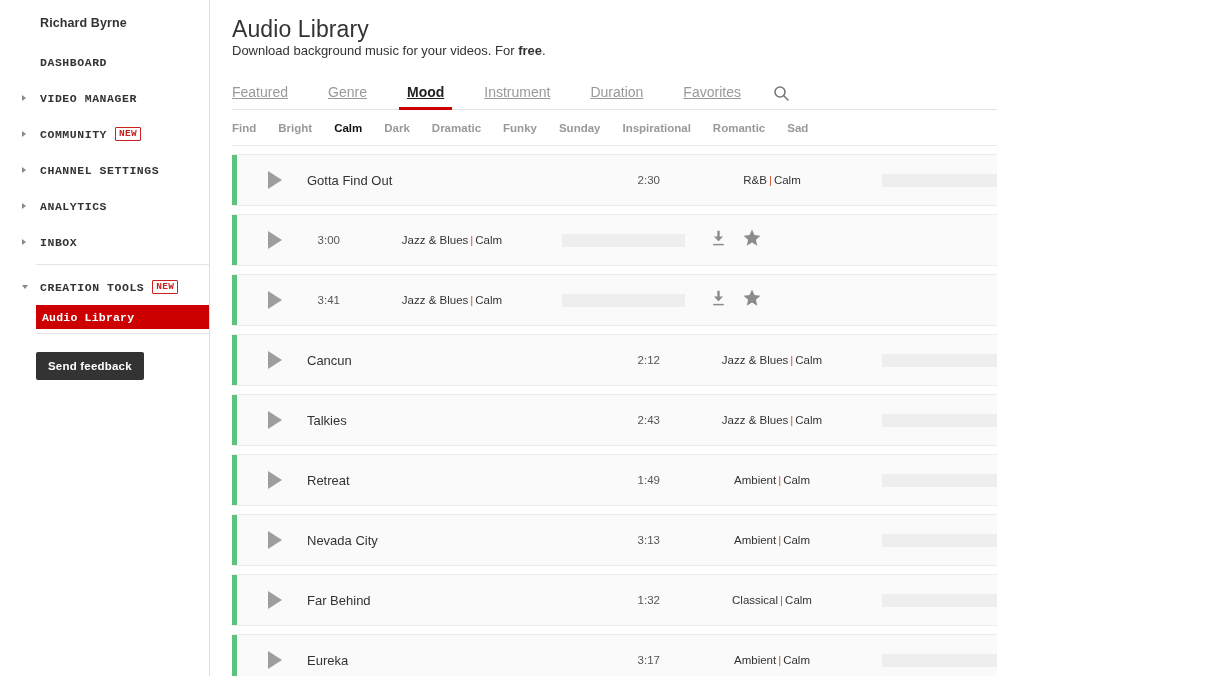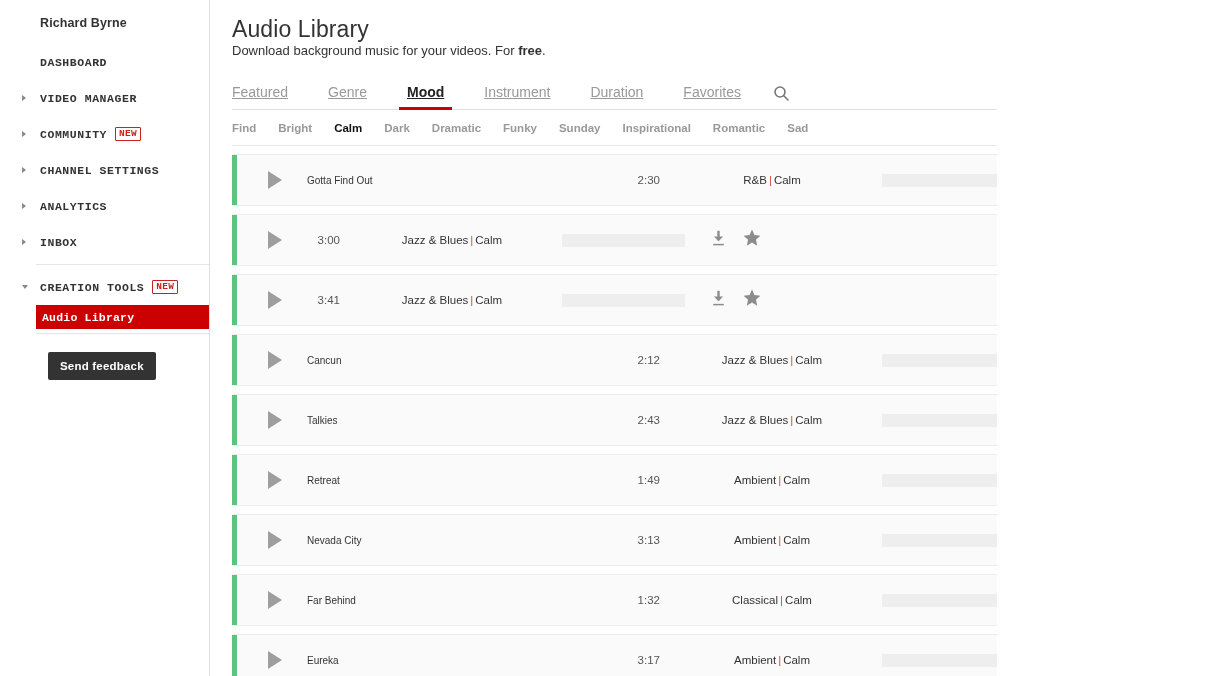--- a/index.html
+++ b/index.html
@@ -69,21 +69,21 @@
     background: #cc0000;
     color: #ffffff;
     font-size: 11.5px; font-weight: bold;
     height: 24px;
     margin-left: 36px;
     display: flex; align-items: center;
     padding-left: 6px;
     letter-spacing: .2px;
     cursor: pointer;
   }
-  .feedback-wrap { margin-top: 18px; padding-left: 48px; }
+  .feedback-wrap { margin-top: 18px; padding-left: 36px; }
   .feedback-btn {
     display: inline-block;
     background: #333333;
     color: #ffffff;
     font-size: 11.5px; font-weight: bold;
     padding: 8px 12px;
     border-radius: 2px;
     letter-spacing: .2px;
     cursor: pointer;
   }
@@ -169,21 +169,21 @@
     margin-left: 36px;
     width: 0; height: 0;
     border-left: 14px solid #9e9e9e;
     border-top: 9px solid transparent;
     border-bottom: 9px solid transparent;
     cursor: pointer;
     flex: 0 0 auto;
   }
   .track-title {
     margin-left: 25px;
-    font-size: 10px; color: #333;
+    font-size: 13px; color: #333;
     flex: 0 0 auto; width: 295px;
     cursor: pointer;
   }
   .track-duration {
     font-size: 11.5px; color: #555;
     width: 58px; text-align: right;
     flex: 0 0 auto;
   }
   .track-genre {
     font-size: 11.5px; color: #333;

